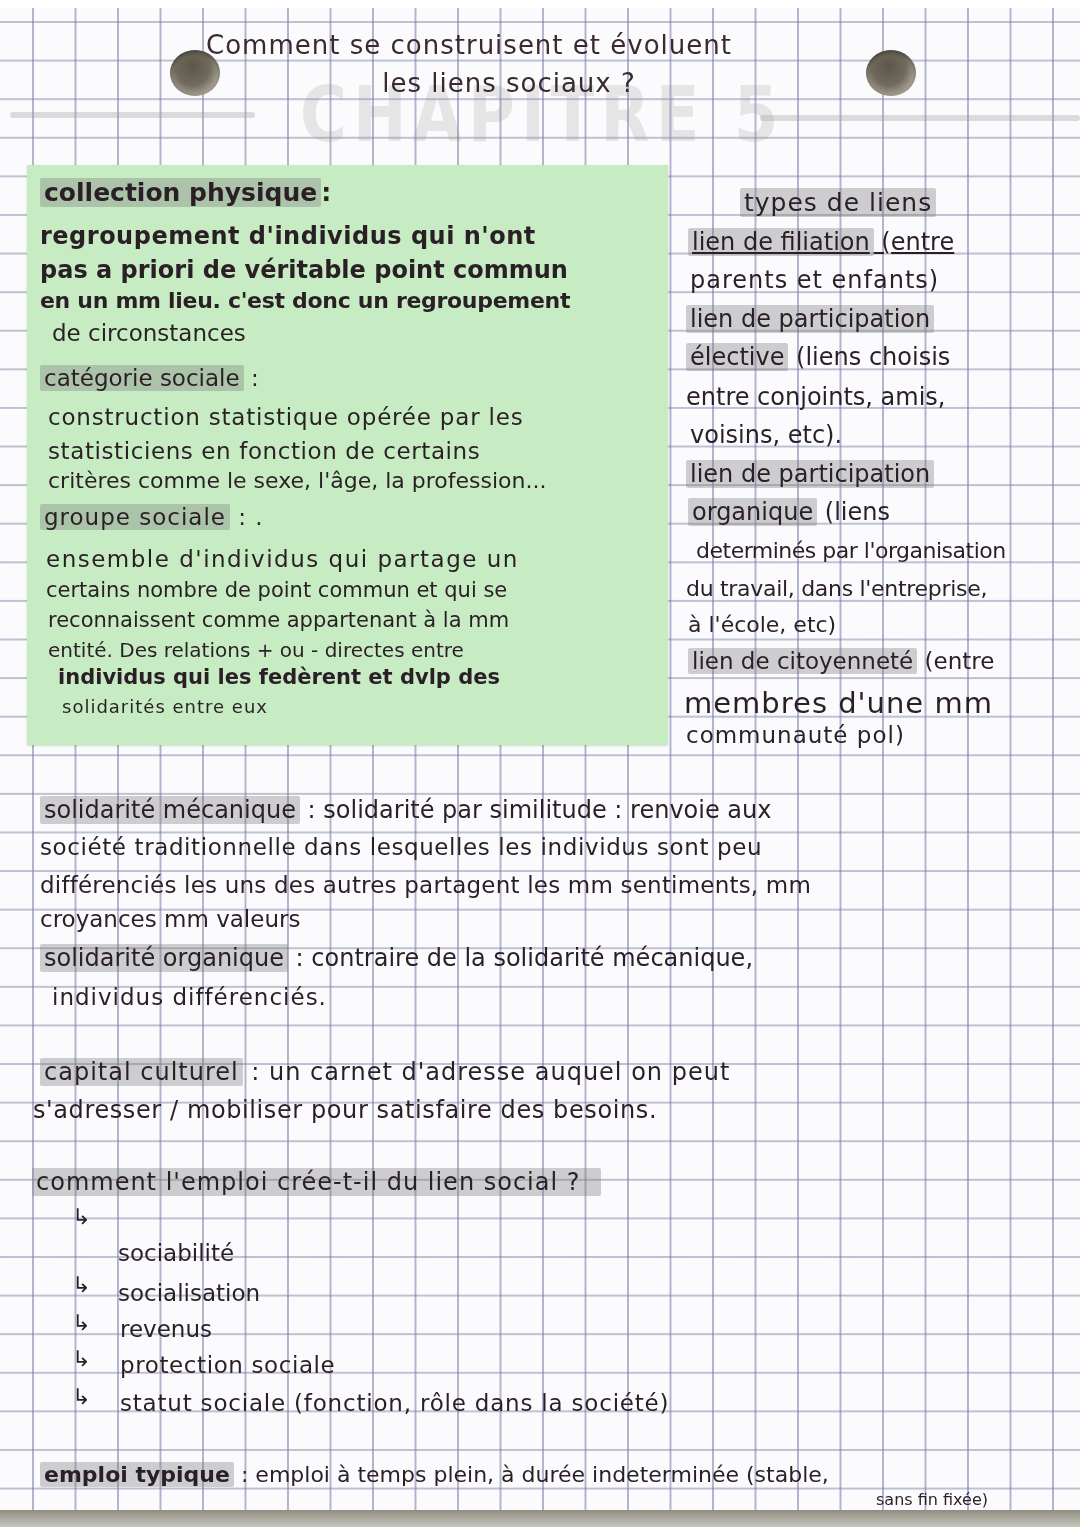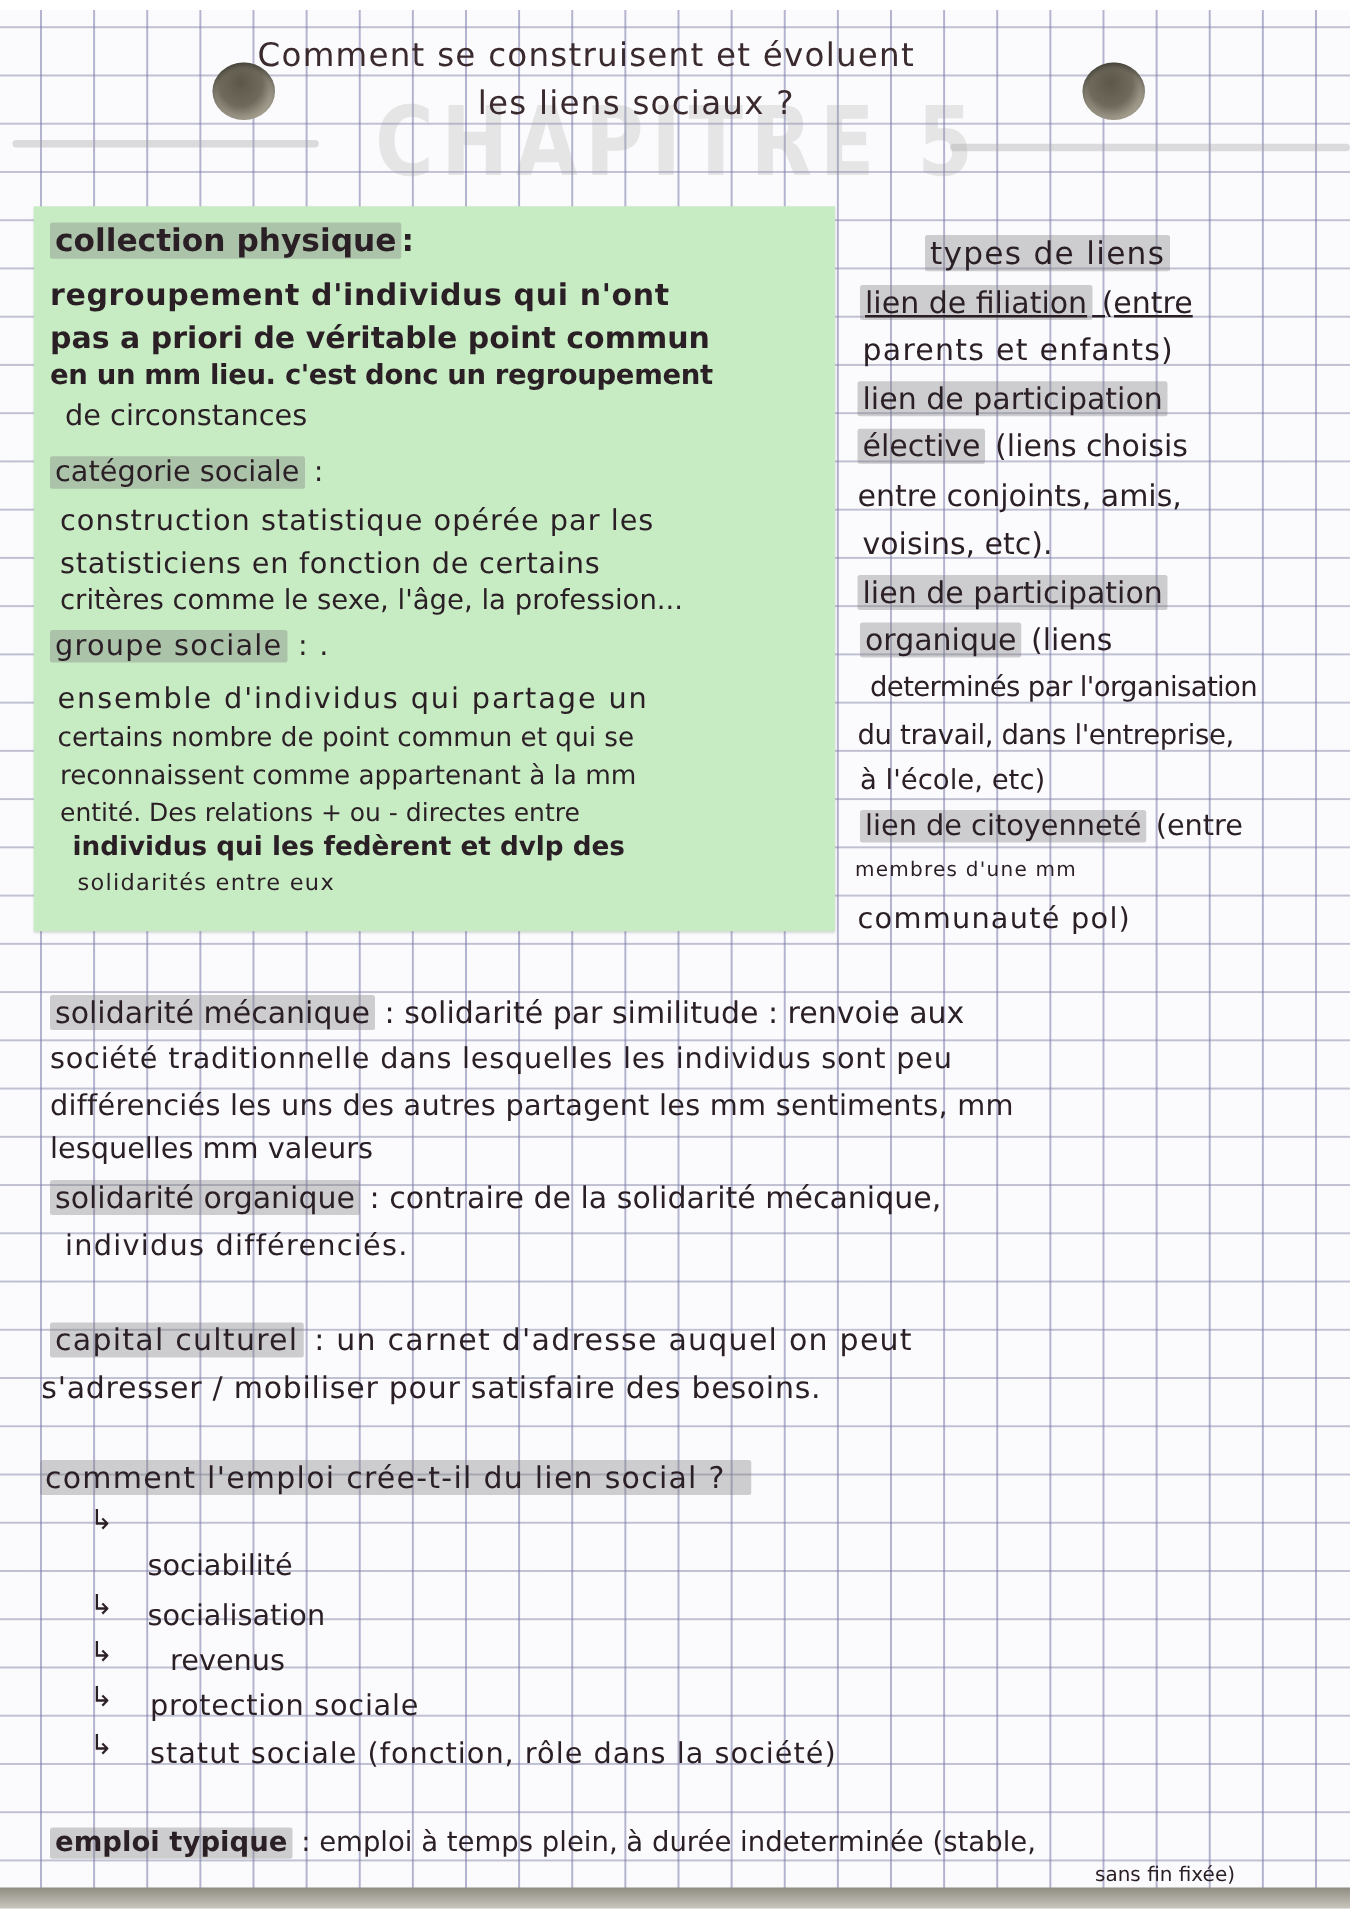--- a/index.html
+++ b/index.html
@@ -117,49 +117,49 @@
 <div class="line" style="left:688px;top:498px;font-size:24px;">
   <span class="hl">organique</span><span> (liens</span>
 </div>
 <div class="line" style="left:696px;top:538px;font-size:22px;letter-spacing:-0.5px;">determinés par l'organisation</div>
 <div class="line" style="left:686px;top:576px;font-size:22px;letter-spacing:-0.3px;">du travail, dans l'entreprise,</div>
 <div class="line" style="left:688px;top:612px;font-size:22px;">à l'école, etc)</div>
 
 <div class="line" style="left:688px;top:648px;font-size:23px;">
   <span class="hl">lien de citoyenneté</span><span> (entre</span>
 </div>
-<div class="line" style="left:684px;top:686px;font-size:16px;letter-spacing:1px;">membres d'une mm</div>
+<div class="line" style="left:684px;top:686px;font-size:29px;letter-spacing:1px;">membres d'une mm</div>
 <div class="line" style="left:686px;top:722px;font-size:23px;letter-spacing:1px;">communauté pol)</div>
 
 <div class="line" style="left:40px;top:796px;font-size:24px;">
   <span class="hl">solidarité mécanique</span> <span>: solidarité par similitude : renvoie aux</span>
 </div>
 <div class="line" style="left:40px;top:834px;font-size:23px;letter-spacing:0.6px;">société traditionnelle dans lesquelles les individus sont peu</div>
 <div class="line" style="left:40px;top:872px;font-size:23px;letter-spacing:0.2px;">différenciés les uns des autres partagent les mm sentiments, mm</div>
-<div class="line" style="left:40px;top:906px;font-size:23px;">lesquelles mm valeurs</div>
+<div class="line" style="left:40px;top:906px;font-size:23px;">croyances mm valeurs</div>
 
 <div class="line" style="left:40px;top:944px;font-size:24px;text-align:center;">
   <span class="hl">solidarité organique</span> <span>: contraire de la solidarité mécanique,</span>
 </div>
 <div class="line" style="left:52px;top:984px;font-size:23px;letter-spacing:1px;">individus différenciés.</div>
 
 <div class="line" style="left:40px;top:1058px;font-size:24px;letter-spacing:1px;">
   <span class="hl">capital culturel</span> <span>: un carnet d'adresse auquel on peut</span>
 </div>
 <div class="line" style="left:33px;top:1096px;font-size:24px;letter-spacing:0.6px;">s'adresser / mobiliser pour satisfaire des besoins.</div>
 
 <div class="line" style="left:32px;top:1168px;font-size:24px;letter-spacing:1px;">
   <span class="hl" style="padding-right:20px;">comment l'emploi crée-t-il du lien social ?</span>
 </div>
 <div class="line arrow" style="left:72px;top:1204px;">↳</div>
 <div class="line" style="left:118px;top:1240px;font-size:23px;">sociabilité</div>
 <div class="line arrow" style="left:72px;top:1272px;">↳</div>
 <div class="line" style="left:118px;top:1280px;font-size:23px;">socialisation</div>
 <div class="line arrow" style="left:72px;top:1310px;">↳</div>
-<div class="line" style="left:120px;top:1316px;font-size:23px;padding-left:16px;">revenus</div>
+<div class="line" style="left:120px;top:1316px;font-size:23px;">revenus</div>
 <div class="line arrow" style="left:72px;top:1346px;">↳</div>
 <div class="line" style="left:120px;top:1352px;font-size:23px;letter-spacing:0.6px;text-align:center;">protection sociale</div>
 <div class="line arrow" style="left:72px;top:1384px;">↳</div>
 <div class="line" style="left:120px;top:1390px;font-size:23px;letter-spacing:0.8px;">statut sociale (fonction, rôle dans la société)</div>
 
 <div class="line" style="left:40px;top:1462px;font-size:22px;">
   <span class="hl bold">emploi typique</span> <span>: emploi à temps plein, à durée indeterminée (stable,</span>
 </div>
 <div class="line" style="left:876px;top:1490px;font-size:16px;">sans fin fixée)</div>
 

